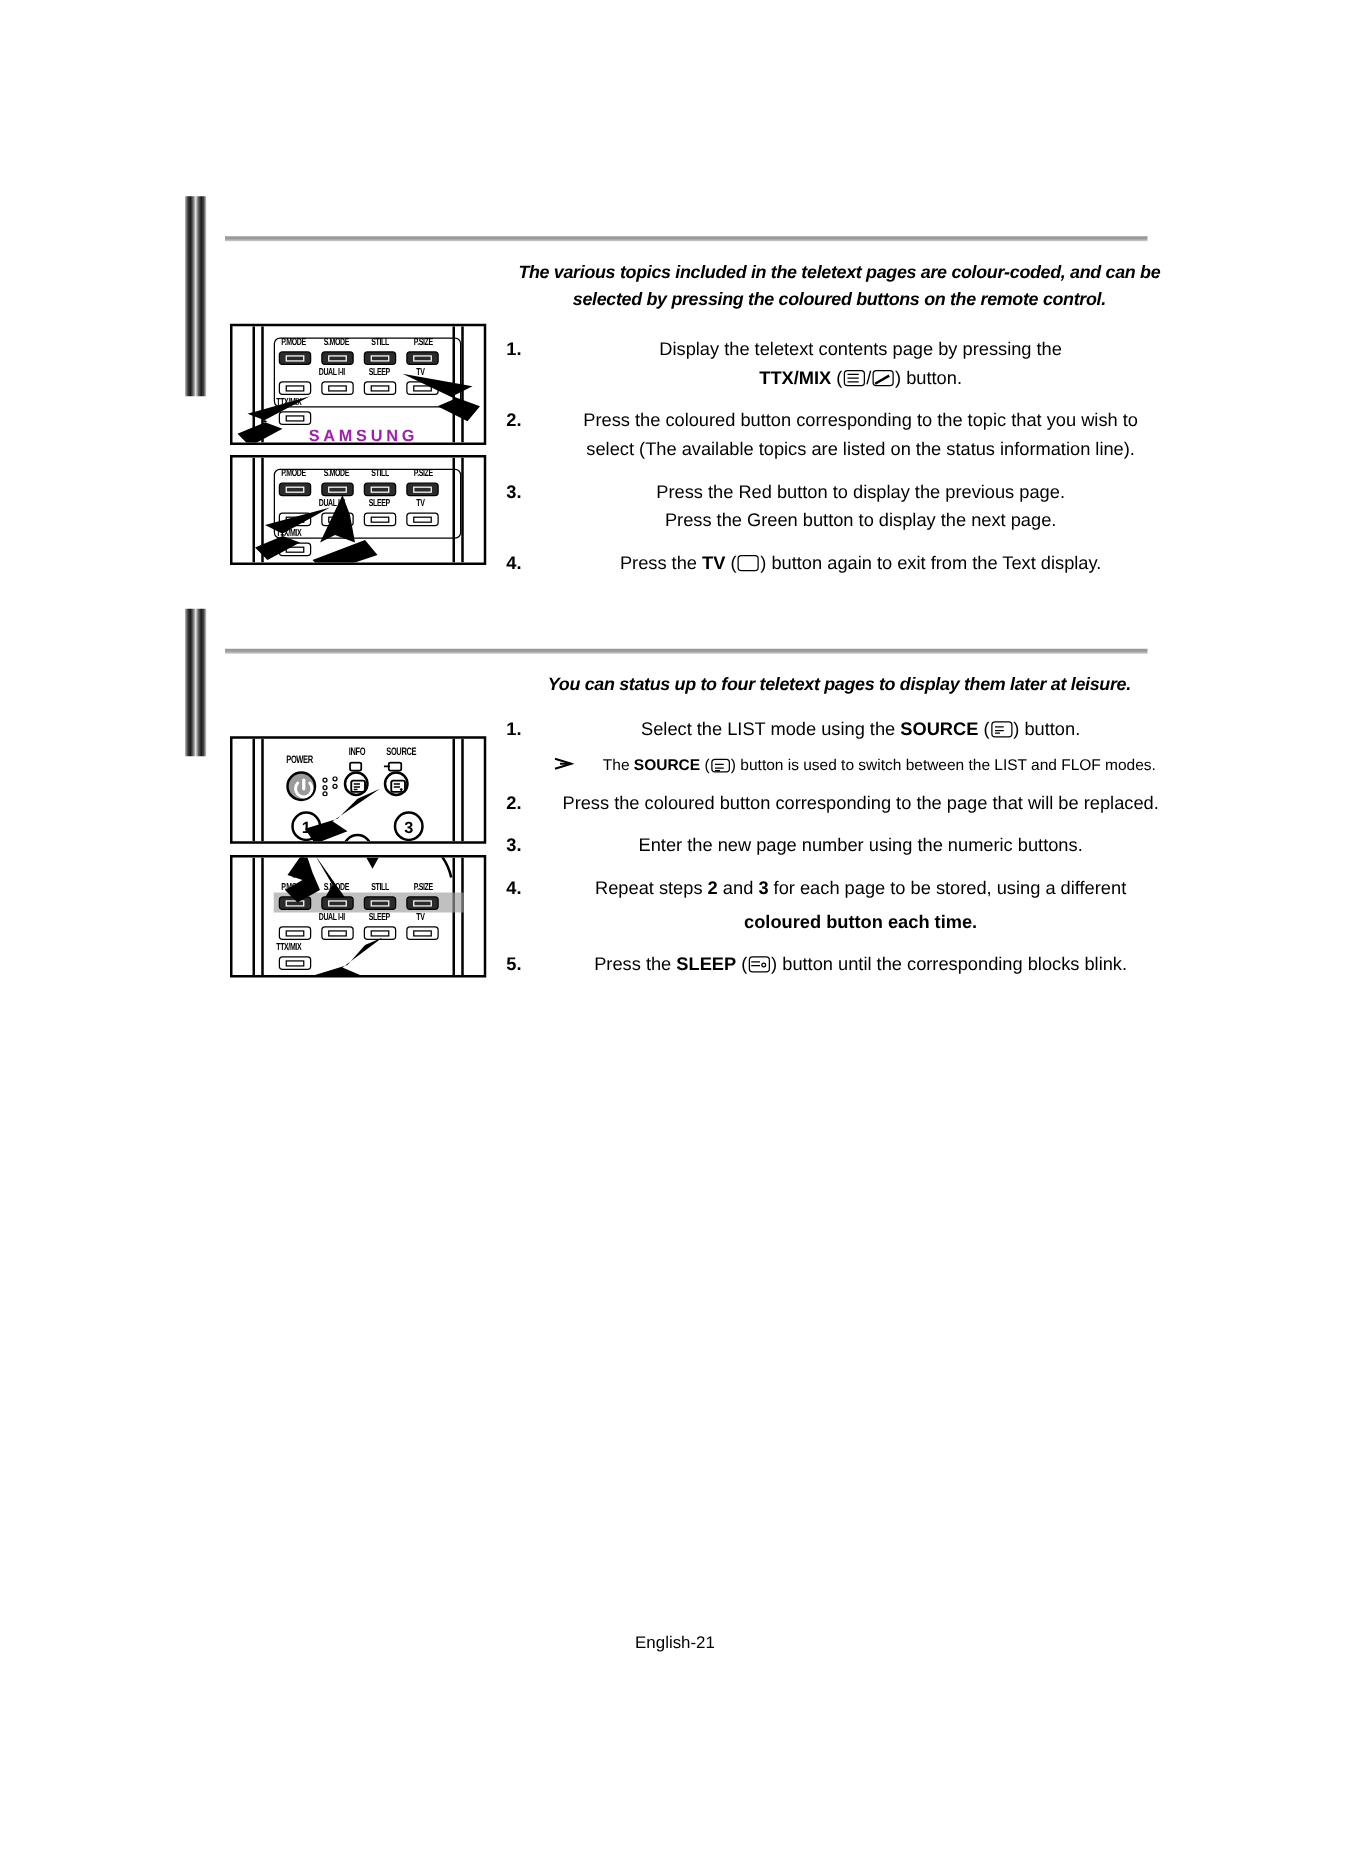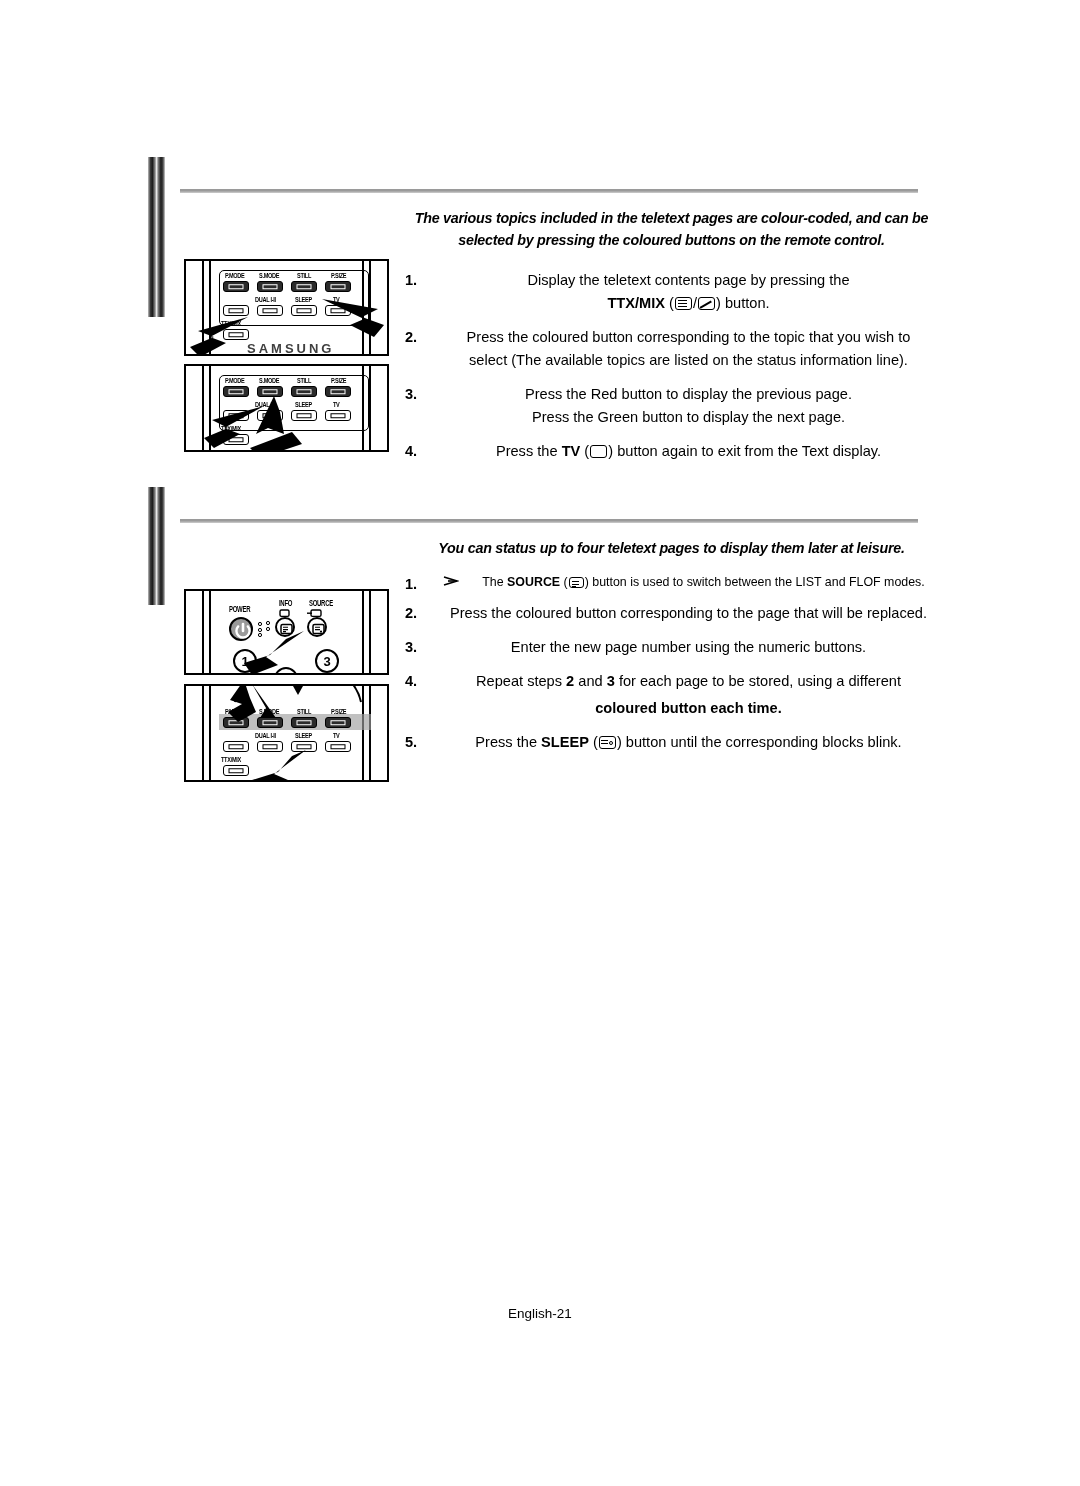--- a/index.html
+++ b/index.html
@@ -266,21 +266,21 @@
     font-weight: bold;
     line-height: 1;
   }
   .round.gray { background: #9a9a9a; }
 
   .samsung-wm {
     position: absolute;
     font-size: 13px;
     font-weight: bold;
     letter-spacing: 3px;
-    color: #404040;
+    color: #a21caf;
     white-space: nowrap;
   }
 
   .arrow {
     position: absolute;
   }
 
   .footer {
     position: absolute;
     left: 0;
@@ -588,20 +588,21 @@
           <polygon points="58,2 26,26 40,32 12,44 4,32 30,24 44,8" fill="#000"></polygon>
         </svg>
       </div>
 
       <div class="textcol">
         <div class="lead">You can status up to four teletext pages to display them later at leisure.</div>
 
         <ol class="steps" style="margin-top:14px;">
           <li>
             <span class="num">1.</span>
+            <span class="step-line"><span>Select the LIST mode using the</span> <span class="bold">SOURCE</span> <span>(</span><span class="glyph g-rect g-dots"></span><span>)</span> <span>button.</span></span>
 
             <div class="note">
               <svg class="arrowhead" viewBox="0 0 16 12">
                 <path d="M1 2 L14 6 L1 10" fill="none" stroke="#000" stroke-width="1.6"></path>
                 <path d="M5 6 L14 6" stroke="#000" stroke-width="1.6"></path>
               </svg>
               <span>The</span> <span class="bold">SOURCE</span> <span>(</span><span class="glyph g-rect g-dots" style="width:15px;height:11px;"></span><span>)</span> <span>button is used to switch between the LIST and FLOF modes.</span>
             </div>
           </li>
 

